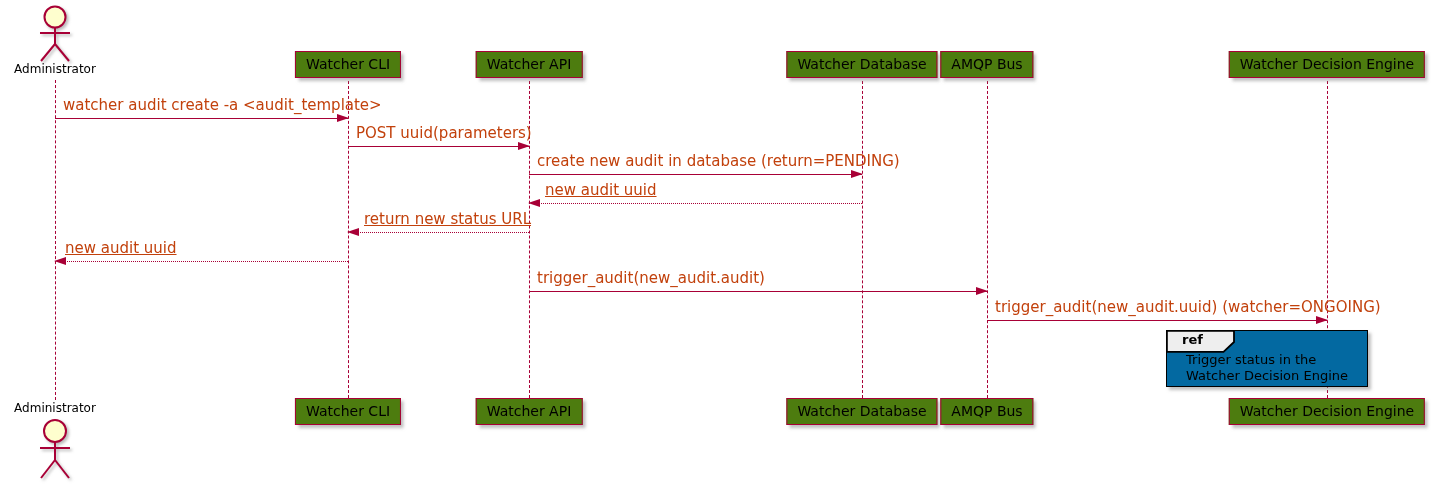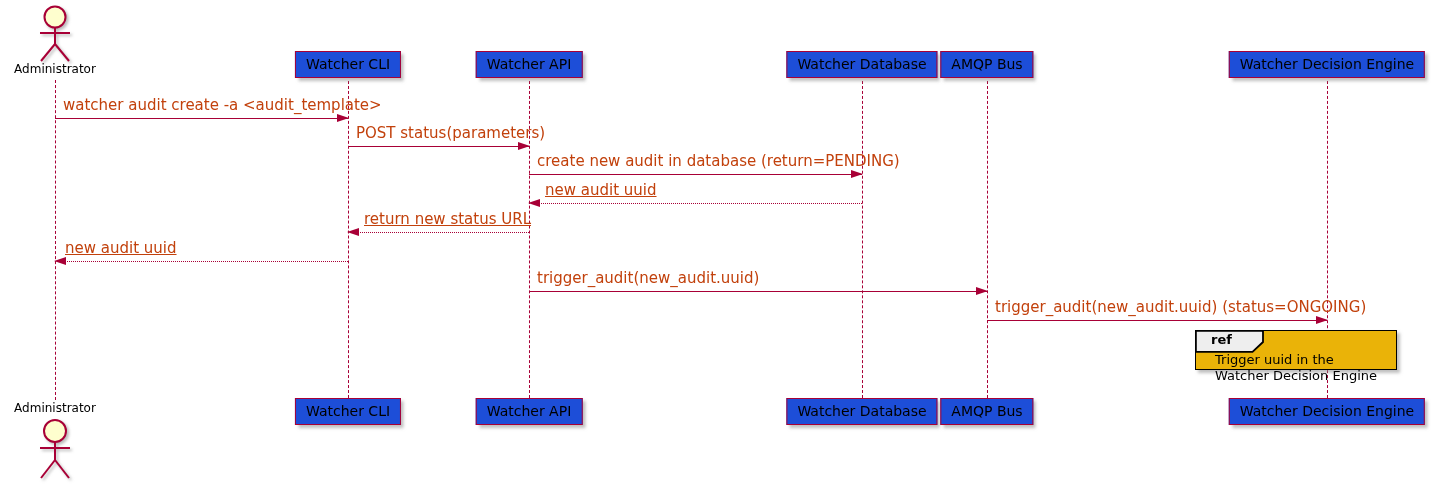--- a/index.html
+++ b/index.html
@@ -14,21 +14,21 @@
     overflow: hidden;
   }
   .lifeline {
     position: absolute;
     width: 0;
     border-left: 1px dashed #A80036;
   }
   .participant {
     position: absolute;
     transform: translateX(-50%);
-    background: #1d4ed8;
+    background: #4d7c0f;
     border: 1.7px solid #A80036;
     padding: 4px 10px 5px 10px;
     font-size: 14px;
     white-space: nowrap;
     box-shadow: 3px 3px 3px rgba(140,140,140,0.55);
     z-index: 3;
   }
   .actor-label {
     position: absolute;
     transform: translateX(-50%);
@@ -58,23 +58,23 @@
     position: absolute;
     width: 0; height: 0;
     top: -4px;
     border-top: 4.5px solid transparent;
     border-bottom: 4.5px solid transparent;
   }
   .ah-r { right: -1px; border-left: 12px solid #A80036; }
   .ah-l { left: -1px;  border-right: 12px solid #A80036; }
   .ref-frame {
     position: absolute;
-    left: 1195px; top: 330px;
-    width: 202px; height: 40px;
-    background: #eab308;
+    left: 1166px; top: 330px;
+    width: 202px; height: 57px;
+    background: #0369a1;
     border: 1.8px solid #000000;
     box-shadow: 3px 3px 3px rgba(140,140,140,0.55);
     z-index: 4;
   }
   .ref-tab { position: absolute; top: -1px; left: -1px; }
   .ref-keyword {
     position: absolute;
     top: 1px; left: 15px;
     font-size: 13px;
     font-weight: bold;
@@ -115,21 +115,21 @@
   <div class="participant" style="left:987px;  top:51px;">AMQP Bus</div>
   <div class="participant" style="left:1327px; top:51px;">Watcher Decision Engine</div>
 
   <div class="msg solid to-right" style="left:55px; top:118px; width:293px;">
     <span class="label">watcher audit create -a &lt;audit_template&gt;</span>
     <div class="line"></div>
     <div class="ah-r"></div>
   </div>
 
   <div class="msg solid to-right" style="left:348px; top:146px; width:181px;">
-    <span class="label">POST status(parameters)</span>
+    <span class="label">POST uuid(parameters)</span>
     <div class="line"></div>
     <div class="ah-r"></div>
   </div>
 
   <div class="msg solid to-right" style="left:529px; top:174px; width:333px;">
     <span class="label">create new audit in database (return=PENDING)</span>
     <div class="line"></div>
     <div class="ah-r"></div>
   </div>
 
@@ -145,38 +145,38 @@
     <div class="ah-l"></div>
   </div>
 
   <div class="msg dashed to-left" style="left:55px; top:261px; width:293px;">
     <span class="label" style="left:10px;">new audit uuid</span>
     <div class="line"></div>
     <div class="ah-l"></div>
   </div>
 
   <div class="msg solid to-right" style="left:529px; top:291px; width:458px;">
-    <span class="label">trigger_audit(new_audit.uuid)</span>
+    <span class="label">trigger_audit(new_audit.audit)</span>
     <div class="line"></div>
     <div class="ah-r"></div>
   </div>
 
   <div class="msg solid to-right" style="left:987px; top:320px; width:340px;">
-    <span class="label">trigger_audit(new_audit.uuid) (status=ONGOING)</span>
+    <span class="label">trigger_audit(new_audit.uuid) (watcher=ONGOING)</span>
     <div class="line"></div>
     <div class="ah-r"></div>
   </div>
 
   <div class="ref-frame">
     <svg class="ref-tab" width="72" height="23" viewBox="0 0 72 23">
       <path d="M0.9,0.9 L68,0.9 L68,12 L57.5,21.8 L0.9,21.8 Z" fill="#EEEEEE" stroke="#000000" stroke-width="1.8"></path>
     </svg>
     <span class="ref-keyword">ref</span>
     <div class="ref-body">
-      <div>Trigger uuid in the</div>
+      <div>Trigger status in the</div>
       <div>Watcher Decision Engine</div>
     </div>
   </div>
 
   <div class="participant" style="left:348px;  top:398px;">Watcher CLI</div>
   <div class="participant" style="left:529px;  top:398px;">Watcher API</div>
   <div class="participant" style="left:862px;  top:398px;">Watcher Database</div>
   <div class="participant" style="left:987px;  top:398px;">AMQP Bus</div>
   <div class="participant" style="left:1327px; top:398px;">Watcher Decision Engine</div>
 

